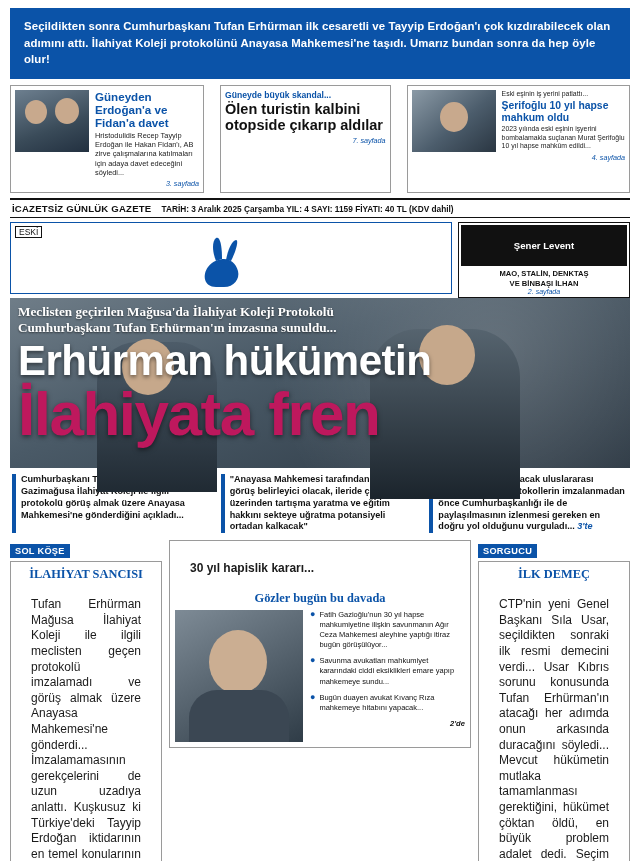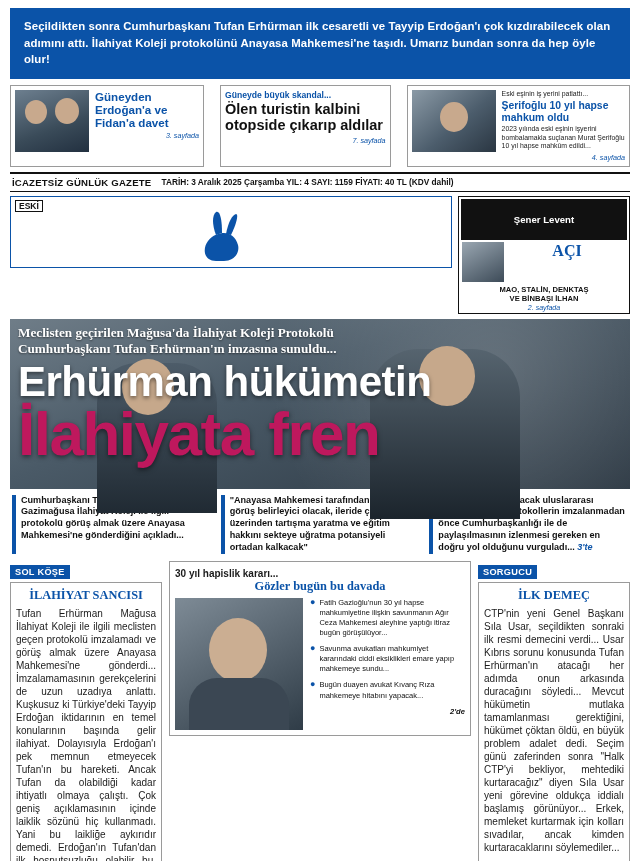--- a/index.html
+++ b/index.html
@@ -51,21 +51,21 @@
     display:flex; align-items:center; gap:10px;
     padding:3px 2px; font-size:8.3px; font-weight:bold;
   }
   .infobar .left { font-size:9.6px; letter-spacing:.2px; }
   .infobar .right { color:#111; font-weight:bold; }
 
   
   .masthead { display:flex; gap:6px; margin-top:4px; }
   .logo-box { flex:1; border:1px solid #0b53a8; position:relative; height:72px; overflow:hidden; }
   .logo-box .eski {
-    position:absolute; left:4px; top:3px; font-size:8.5px; font-weight:bold;
+    position:absolute; left:4px; top:3px; font-size:8.5px; font-weight:normal;
     border:1px solid #111; padding:0 3px; background:#fff;
   }
   .logo-word {
     font-family:"Liberation Serif", serif;
     font-weight:bold; font-size:52px; line-height:1;
     color:#0b53a8; letter-spacing:-1px;
     position:absolute; left:8px; top:14px;
   }
   .logo-rabbit {
     position:absolute; left:183px; top:10px; width:60px; height:60px;
@@ -74,21 +74,21 @@
   .side-box .name {
     background:#111; color:#fff; text-align:center; font-size:9.6px; font-weight:bold; padding:15px 0;
   }
   .side-box .inner { display:flex; gap:4px; padding:2px 1px 0 1px; }
   .side-box .ph { width:42px; height:40px; background:linear-gradient(150deg,#9aa7b2,#3d4b58); }
   .side-box .aci { color:#0b53a8; font-weight:bold; font-size:16px; font-family:"Liberation Serif", serif; }
   .side-box .lines { font-size:7.6px; font-weight:bold; line-height:1.25; color:#111; text-align:center; }
   .side-box .pg { font-size:7px; font-style:italic; text-align:center; color:#0b53a8; }
 
   
-  .hero { margin-top:5px; position:relative; height:170px; border-bottom:none; }
+  .hero { position:relative; height:170px; border-bottom:none; }
   .hero-photo {
     position:absolute; inset:0;
     background:
       radial-gradient(circle at 78% 30%, rgba(255,255,255,.18), rgba(0,0,0,0) 45%),
       linear-gradient(160deg,#6f7d88 0%,#4a5a67 40%,#2b3742 100%);
   }
   .hero-photo .m1 { position:absolute; left:14%; top:26%; width:120px; height:150px; background:linear-gradient(180deg,#4d5c69,#202a33); border-radius:40px 40px 0 0; }
   .hero-photo .m2 { position:absolute; left:58%; top:18%; width:150px; height:170px; background:linear-gradient(180deg,#56646f,#1b242c); border-radius:48px 48px 0 0; }
   .hero-photo .h1 { position:absolute; left:18%; top:24%; width:52px; height:56px; border-radius:50%; background:#c6a88b; }
   .hero-photo .h2 { position:absolute; left:66%; top:16%; width:56px; height:60px; border-radius:50%; background:#c6a88b; }
@@ -122,21 +122,21 @@
   .col-r { width:152px; }
   .sec-label {
     background:#0b53a8; color:#fff; font-size:9.2px; font-weight:bold;
     padding:2px 5px; display:inline-block; letter-spacing:.3px;
   }
   .box { border:1px solid #9a9a9a; margin-top:3px; padding:5px; }
   .box h4 {
     margin:0 0 4px 0; text-align:center; font-size:12.4px; color:#0b53a8; font-weight:bold;
     font-family:"Liberation Serif", serif;
   }
-  .box p { margin:0; font-size:10px; line-height:1.3; text-align:justify; color:#1b1b1b; }
+  .box p { margin:15px; font-size:12px; line-height:1.3; text-align:justify; color:#1b1b1b; }
   .tag { display:block; text-align:right; margin-top:4px; font-size:6.6px; background:#0b53a8; color:#fff; padding:1px 3px; width:fit-content; margin-left:auto; }
   .mid-kicker { font-size:9.4px; font-weight:bold; color:#111; margin:0 0 2px 2px; }
   .mid-head {
     margin:0; font-size:20.5px; font-weight:bold; color:#0b53a8; text-align:center;
     font-family:"Liberation Serif", serif; line-height:1.05;
   }
   .mid-inner { display:flex; gap:7px; margin-top:5px; }
   .mid-photo { width:128px; height:132px; background:linear-gradient(150deg,#7e8b96,#2f3c47); position:relative; overflow:hidden; }
   .mid-photo .pf { position:absolute; left:34px; top:20px; width:58px; height:64px; border-radius:50%; background:#cbae92; }
   .mid-photo .pb { position:absolute; left:14px; top:80px; width:100px; height:60px; background:#3b4753; border-radius:28px 28px 0 0; }
@@ -170,20 +170,21 @@
 
   <div class="teasers">
 
     <div class="teaser t1">
       <div class="thumb a">
         <div class="face" style="left:10px;top:10px;width:22px;height:24px;"></div>
         <div class="face" style="left:40px;top:8px;width:24px;height:26px;"></div>
       </div>
       <div class="teaser-body">
         <h3>Güneyden Erdoğan'a ve Fidan'a davet</h3>
+        <p>Hristodulidis Recep Tayyip Erdoğan ile Hakan Fidan'ı, AB zirve çalışmalarına katılmaları için adaya davet edeceğini söyledi...</p>
         <span class="page-ref">3. sayfada</span>
       </div>
     </div>
 
     <div class="teaser t2">
       <div class="teaser-body">
         <p class="kicker">Güneyde büyük skandal...</p>
         <h3>Ölen turistin kalbini otopside çıkarıp aldılar</h3>
         <span class="page-ref">7. sayfada</span>
       </div>
@@ -211,26 +212,20 @@
     <div class="logo-box">
       <span class="eski">ESKİ</span>
       <svg class="logo-rabbit" viewBox="0 0 60 60">
         <path d="M22 54 C10 54 8 42 14 34 C18 28 26 26 30 26 C36 26 42 30 44 38 C46 46 40 54 30 54 Z" fill="#0b53a8"></path>
         <path d="M22 28 C18 18 18 8 22 5 C26 3 28 12 28 26 Z" fill="#0b53a8"></path>
         <path d="M32 27 C34 16 38 8 42 7 C45 7 42 18 37 28 Z" fill="#0b53a8"></path>
       </svg>
     </div>
     <div class="side-box">
       <div class="name">Şener Levent</div>
-      <div class="inner">
-        <div class="ph"></div>
-        <div style="flex:1;text-align:center;">
-          <div class="aci">AÇI</div>
-        </div>
-      </div>
       <div class="lines" style="white-space:pre-line;margin-top:3px;">MAO, STALİN, DENKTAŞ
 VE BİNBAŞI İLHAN</div>
       <div class="pg">2. sayfada</div>
     </div>
   </div>
 
   <div class="hero">
     <div class="hero-photo">
       <div class="m1"></div>
         <div class="h1"></div>

